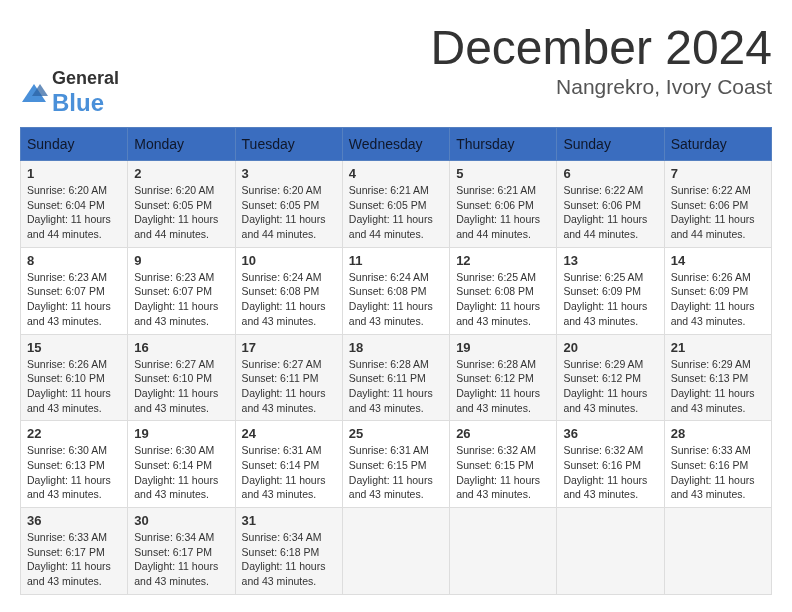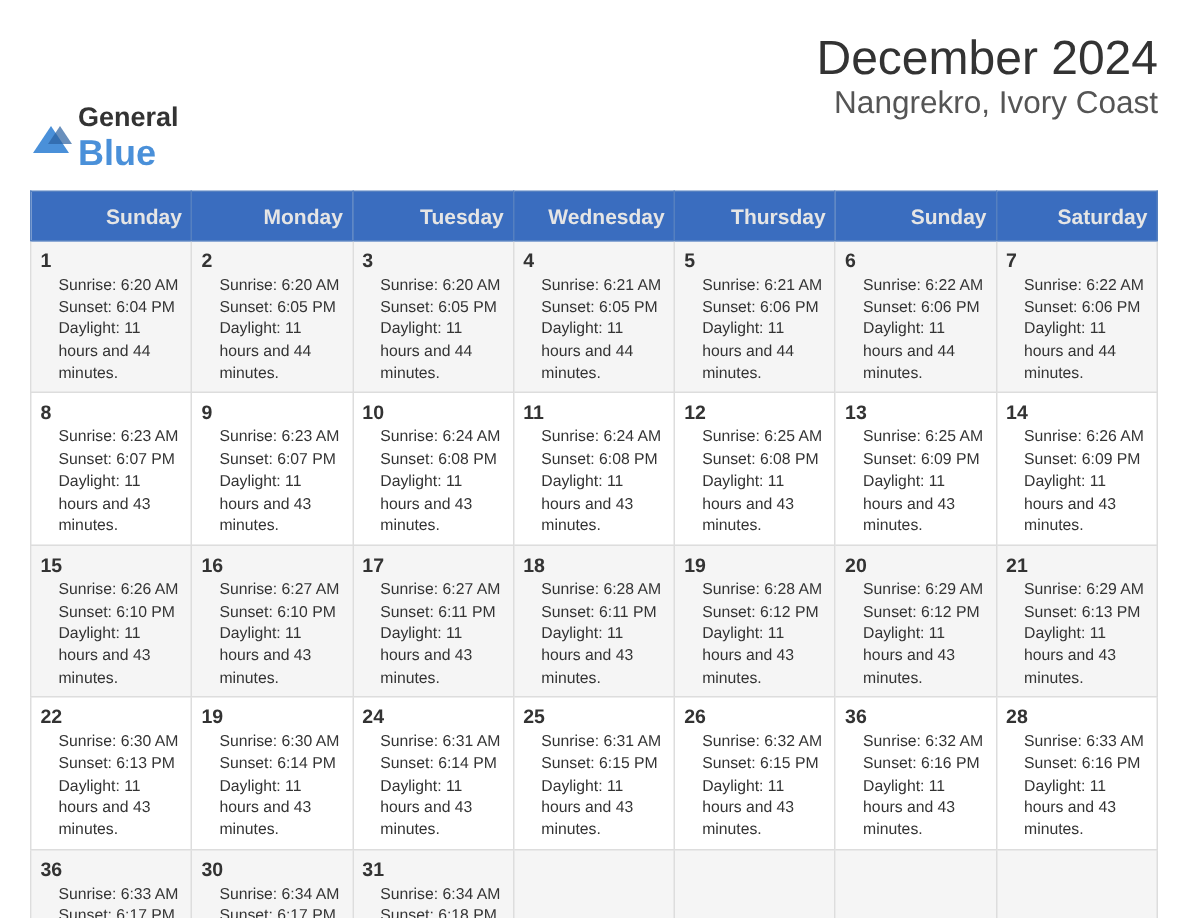--- a/index.html
+++ b/index.html
@@ -23,40 +23,40 @@
       margin-top: 48px;
     }
     .logo-icon {
       width: 28px;
       height: 22px;
     }
     .title-area {
       text-align: right;
     }
     .month-title {
-      font-size: 32px;
+      font-size: 48px;
       font-weight: normal;
       color: #333;
     }
     .location-title {
       font-size: 21px;
       color: #555;
     }
     .calendar {
       width: 100%;
       border-collapse: collapse;
       border: 1px solid #ccc;
     }
     .calendar th {
       background-color: #3a6dbf;
-      color: #e5e5e5;
+      color: #0f172a;
       padding: 8px 6px;
       font-size: 14px;
-      font-weight: bold;
-      text-align: right;
+      font-weight: normal;
+      text-align: left;
       border: 1px solid #5580c0;
     }
     .calendar td {
       vertical-align: top;
       padding: 5px 6px;
       font-size: 11px;
       color: #333;
       border: 1px solid #ddd;
       width: calc(100% / 7);
       min-height: 80px;
@@ -70,21 +70,20 @@
     .day-number {
       font-size: 13px;
       font-weight: bold;
       display: block;
       margin-bottom: 2px;
     }
     .day-info {
       font-size: 10.5px;
       line-height: 1.4;
       color: #333;
-      margin-left: 12px;
     }
     .empty-cell {
       background-color: #f5f5f5;
     }
   </style>
 </head>
 <body>
 
 <div class="header-area">
   <div class="logo">

